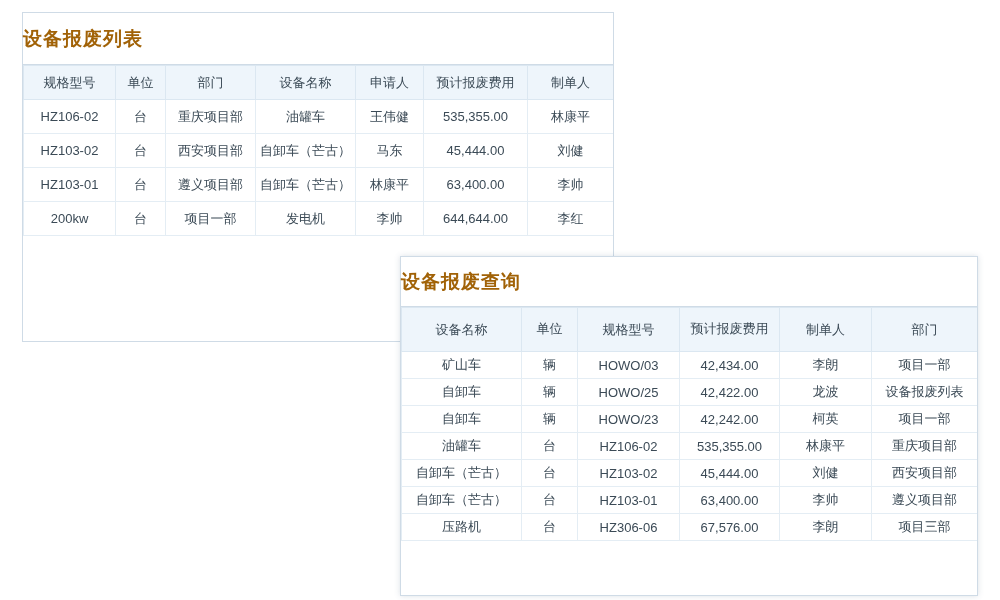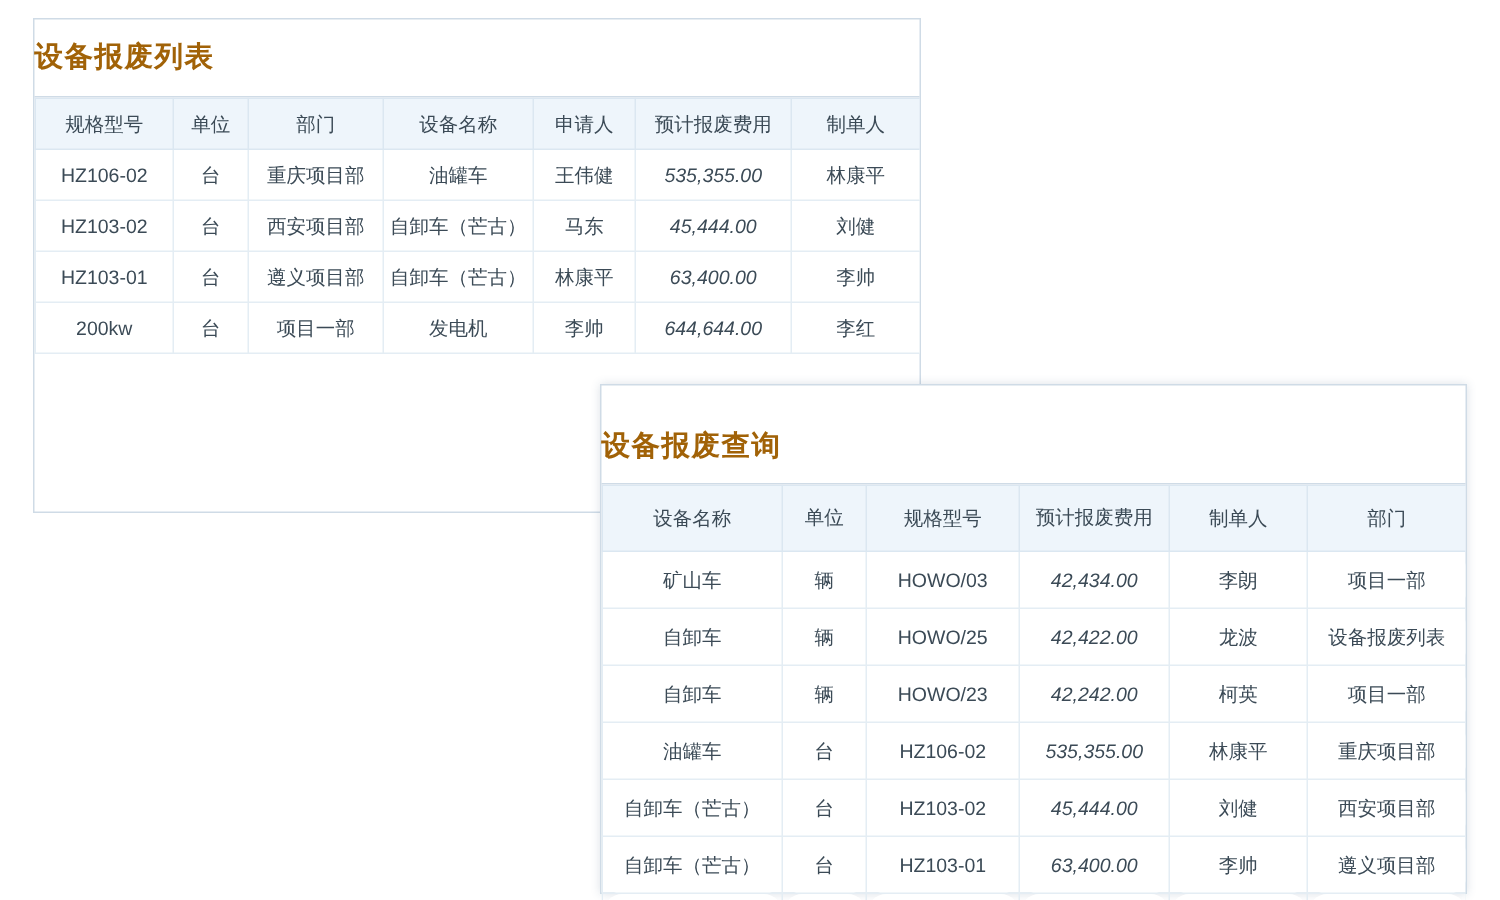--- a/index.html
+++ b/index.html
@@ -64,21 +64,20 @@
     white-space: nowrap;
     overflow: hidden;
   }
 
   td.link, th.link {
     color: #2aa3d8;
     font-family: Liberation Mono, monospace;
   }
   td.num {
     text-align: center;
-    font-style: italic;
   }
 
   
   #list-panel {
     left: 22px;
     top: 12px;
     width: 592px;
     height: 330px;
     z-index: 1;
   }
@@ -98,31 +97,30 @@
     top: 256px;
     width: 578px;
     height: 340px;
     z-index: 2;
     box-shadow: 0 0 6px rgba(60,90,120,0.18);
   }
   #query-panel .panel-title {
     height: 50px;
     line-height: 50px;
     border-bottom: 1px solid #cfdbe6;
-    margin-top: 16px;
   }
   #query-panel .table-wrap {
     height: 288px;
     overflow: hidden;
   }
   #query-panel table.grid th {
     height: 44px;
   }
   #query-panel table.grid td {
-    height: 38px;
+    height: 27px;
     border-radius: 13px;
   }
   .wrap-head {
     white-space: normal;
     line-height: 1.15;
   }
 </style>
 </head>
 <body>
 

